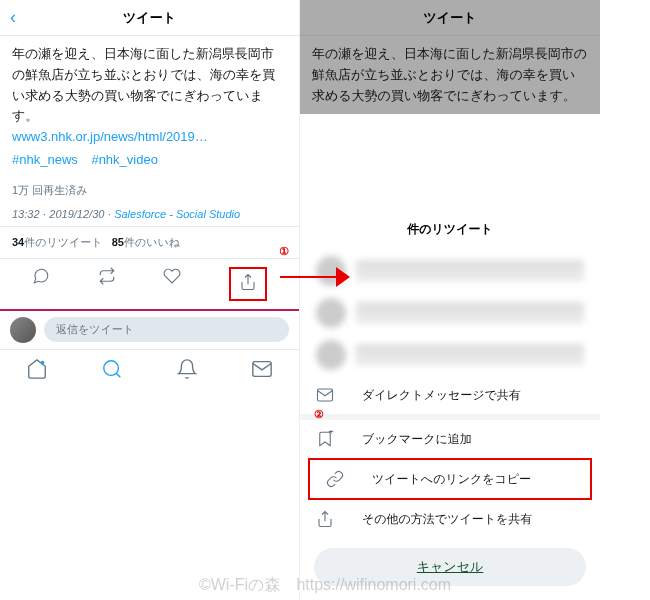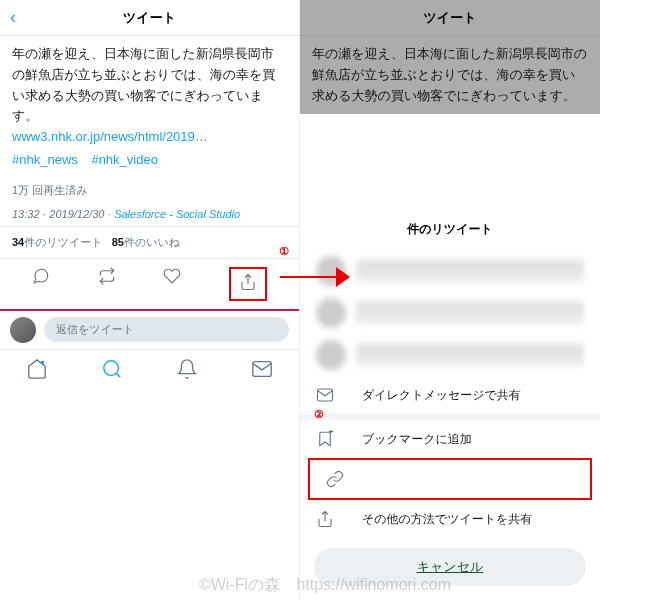--- a/index.html
+++ b/index.html
@@ -162,20 +162,21 @@
           <path d="M17 2h6M20 -1v6" stroke-width="1.5"></path>
         </svg>
       <span>ブックマークに追加</span>
     </div>
     <div class="copy-box">
       <div class="sheet-item">
         <svg class="icon" viewBox="0 0 24 24">
             <path d="M10 13a5 5 0 007.54.54l3-3a5 5 0 00-7.07-7.07l-1.72 1.71"></path>
             <path d="M14 11a5 5 0 00-7.54-.54l-3 3a5 5 0 007.07 7.07l1.71-1.71"></path>
           </svg>
+        <span>ツイートへのリンクをコピー</span>
       </div>
     </div>
     <div class="sheet-item">
       <svg class="icon" viewBox="0 0 24 24">
           <path d="M4 12v8a2 2 0 002 2h12a2 2 0 002-2v-8M16 6l-4-4-4 4M12 2v13"></path>
         </svg>
       <span>その他の方法でツイートを共有</span>
     </div>
     <div class="cancel-btn">キャンセル</div>
   </div>

